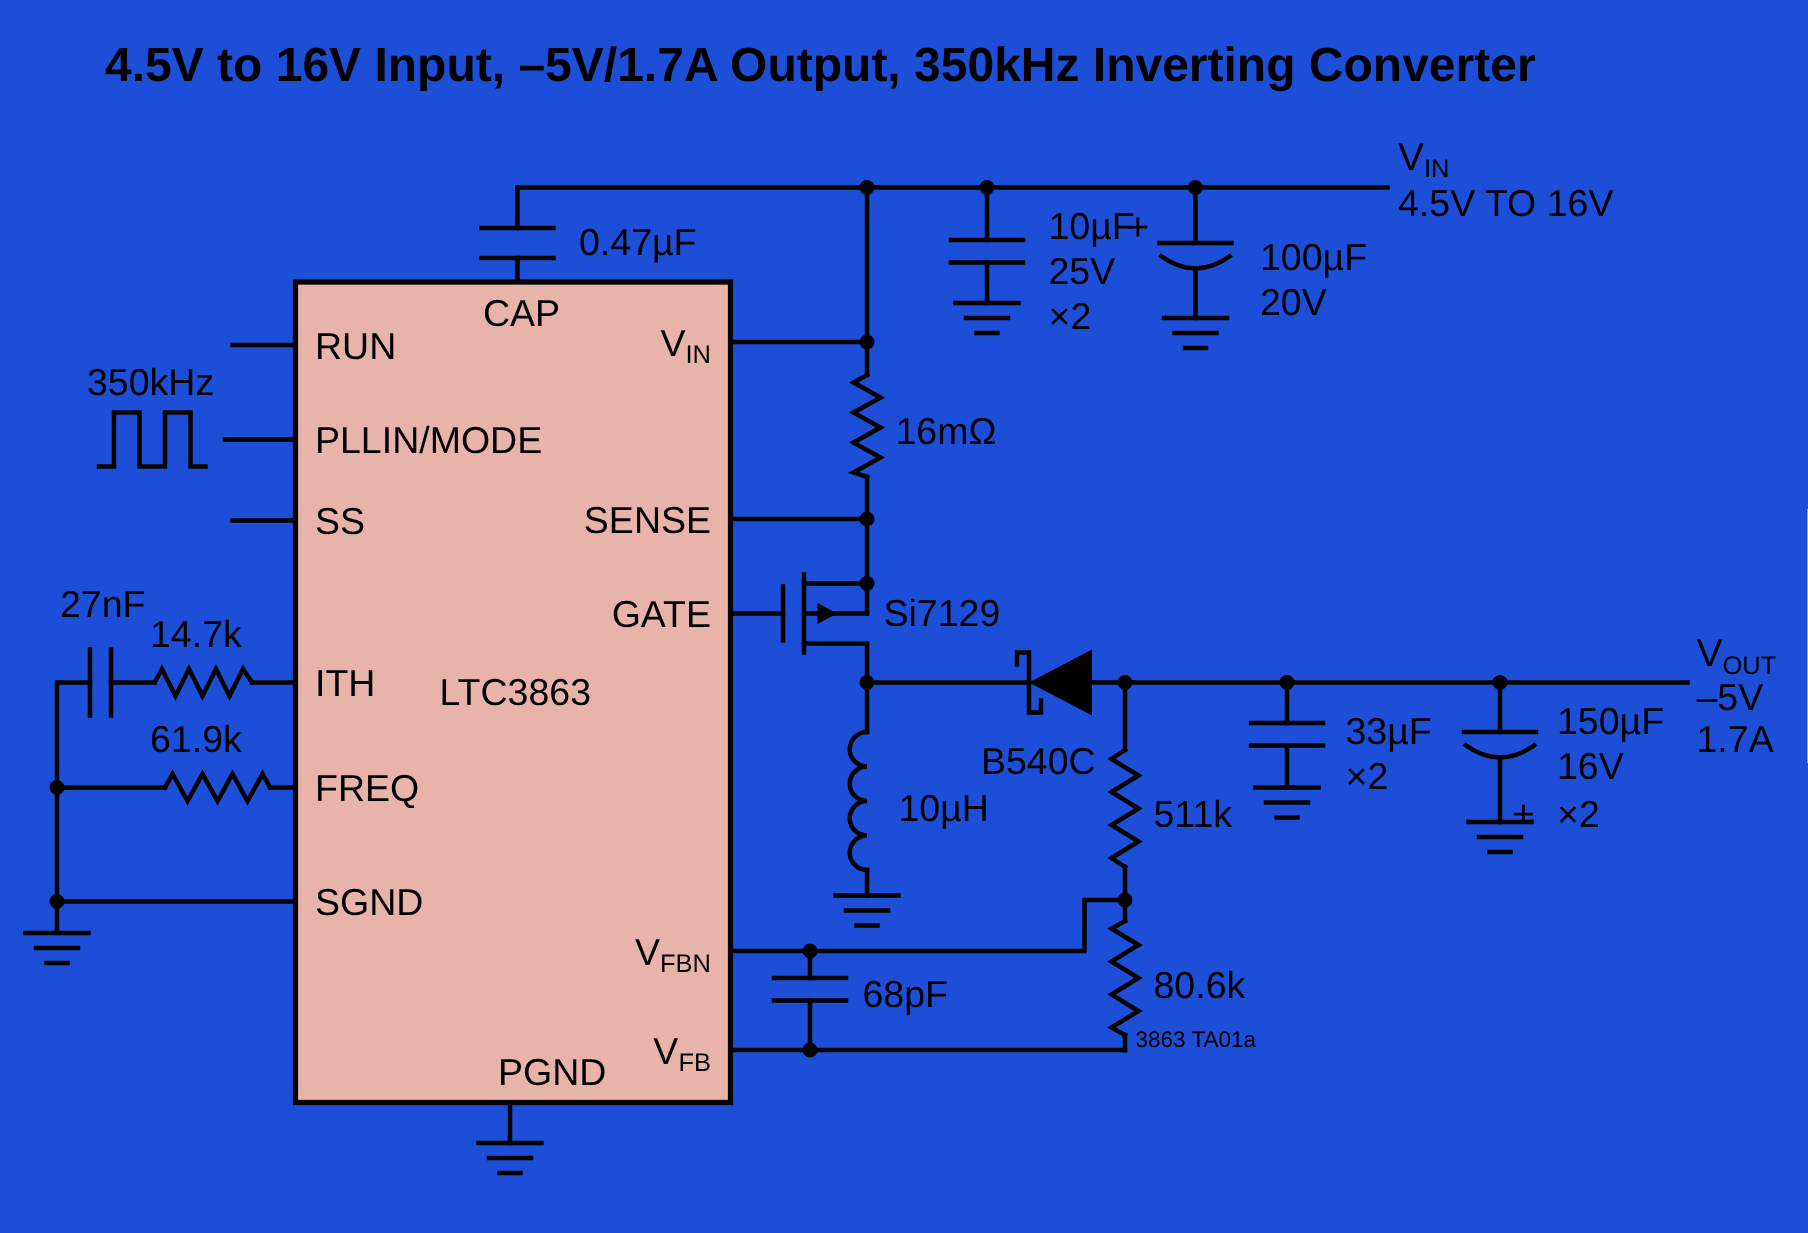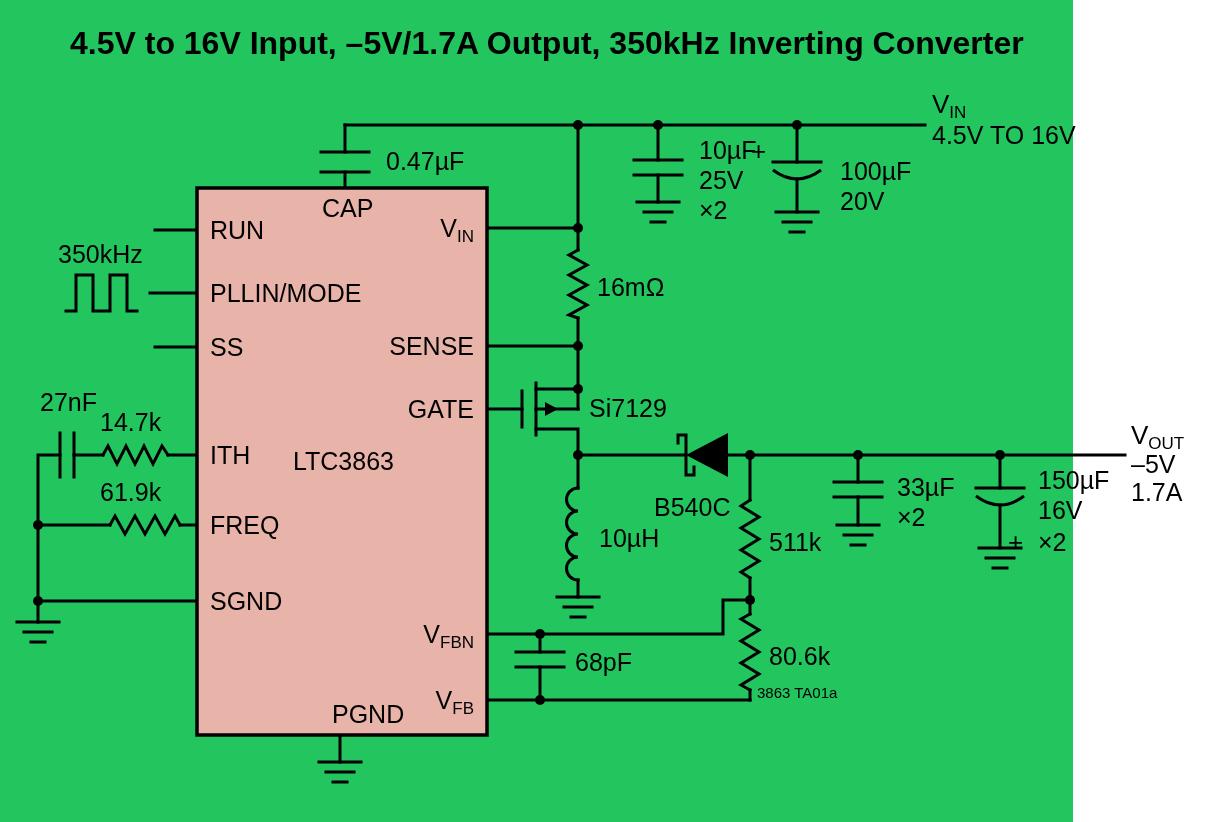--- a/index.html
+++ b/index.html
@@ -1,16 +1,16 @@
 <!DOCTYPE html>
 <html><head>
 <meta charset="utf-8">
 <style>
   html,body{margin:0;padding:0;background:#ffffff;}
-  .stage{position:relative;width:1073px;height:822px;background:#22c55e;}
+  .stage{position:relative;width:1205px;height:822px;background:#1d4ed8;}
   .wire{stroke:#000;stroke-width:3;fill:none;stroke-linecap:square;}
   .thin{stroke:#000;stroke-width:3;fill:none;}
   .fillblk{fill:#000;stroke:none;}
   .ic{stroke:#000;stroke-width:3.5;}
   text{font-family:"Liberation Sans",sans-serif;fill:#000;}
   .title{font-size:32px;font-weight:bold;}
   .lbl{font-size:25px;}
   .big{font-size:26px;}
   .sub{font-size:17px;}
   .note{font-size:15px;}

